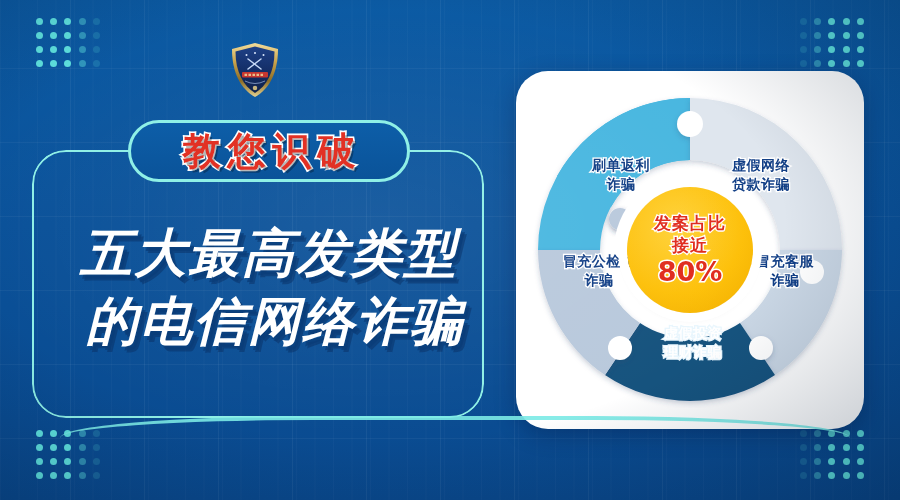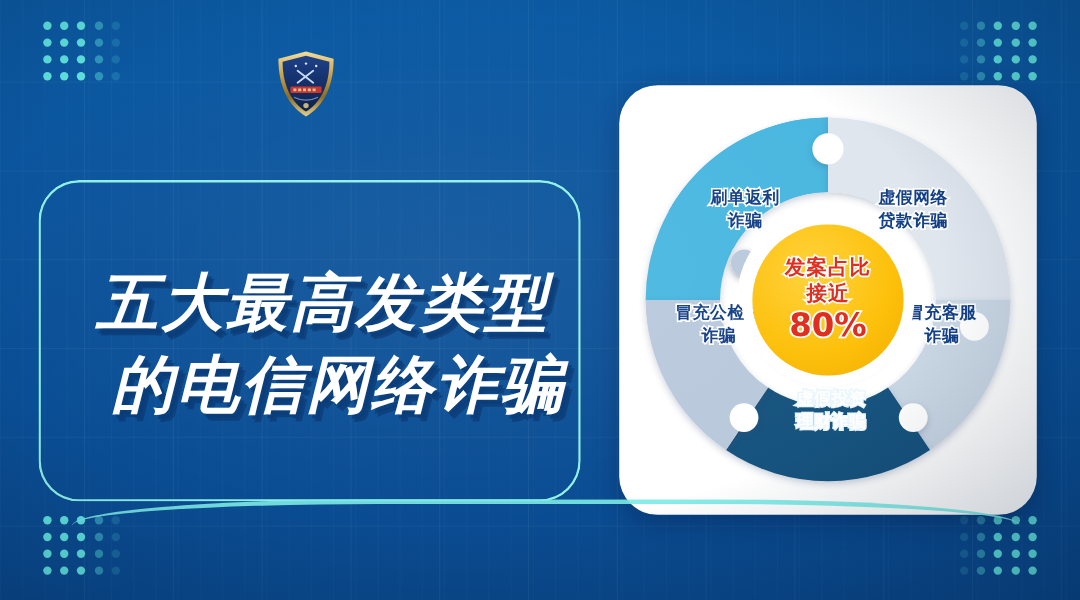--- a/index.html
+++ b/index.html
@@ -129,21 +129,21 @@
     line-height: 1.30;
     letter-spacing: 2px;
     font-style: italic;
     white-space: nowrap;
     text-shadow:
       3px 4px 0 rgba(10,60,120,0.75),
       5px 6px 0 rgba(8,45,95,0.45);
     font-family: "DejaVu Sans", "Liberation Sans", sans-serif;
     margin-left: 32px;
   }
-  #hl-line-2 { padding-left: 6px; text-align: center; }
+  #hl-line-2 { padding-left: 6px; }
 
   
   #card {
     position: absolute;
     left: 516px; top: 71px;
     width: 348px; height: 358px;
     background: #ffffff;
     border-radius: 32px;
     box-shadow: 0 6px 22px rgba(0,20,60,0.32);
     overflow: hidden;
@@ -352,20 +352,23 @@
       <rect x="45" y="63.5" width="5" height="4.5"></rect>
       <rect x="53" y="63.5" width="5" height="4.5"></rect>
       <rect x="61" y="63.5" width="5" height="4.5"></rect>
     </g>
     <path d="M30 78 Q50 88 70 78" stroke="#9fb6e0" stroke-width="2" fill="none" opacity=".7"></path>
     <circle cx="50" cy="92" r="4.5" fill="#d8c281" opacity=".9"></circle>
   </svg>
 
   <div id="title-frame"></div>
 
+  <div id="pill">
+    <span id="pill-text">教您识破</span>
+  </div>
 
   <div id="headline">
     <div class="hl-line" id="hl-line-1">五大最高发类型</div>
     <div class="hl-line" id="hl-line-2">的电信网络诈骗</div>
   </div>
 
   <div id="card">
     <div id="donut">
 
       <svg viewBox="0 0 316 316" width="316" height="316">

